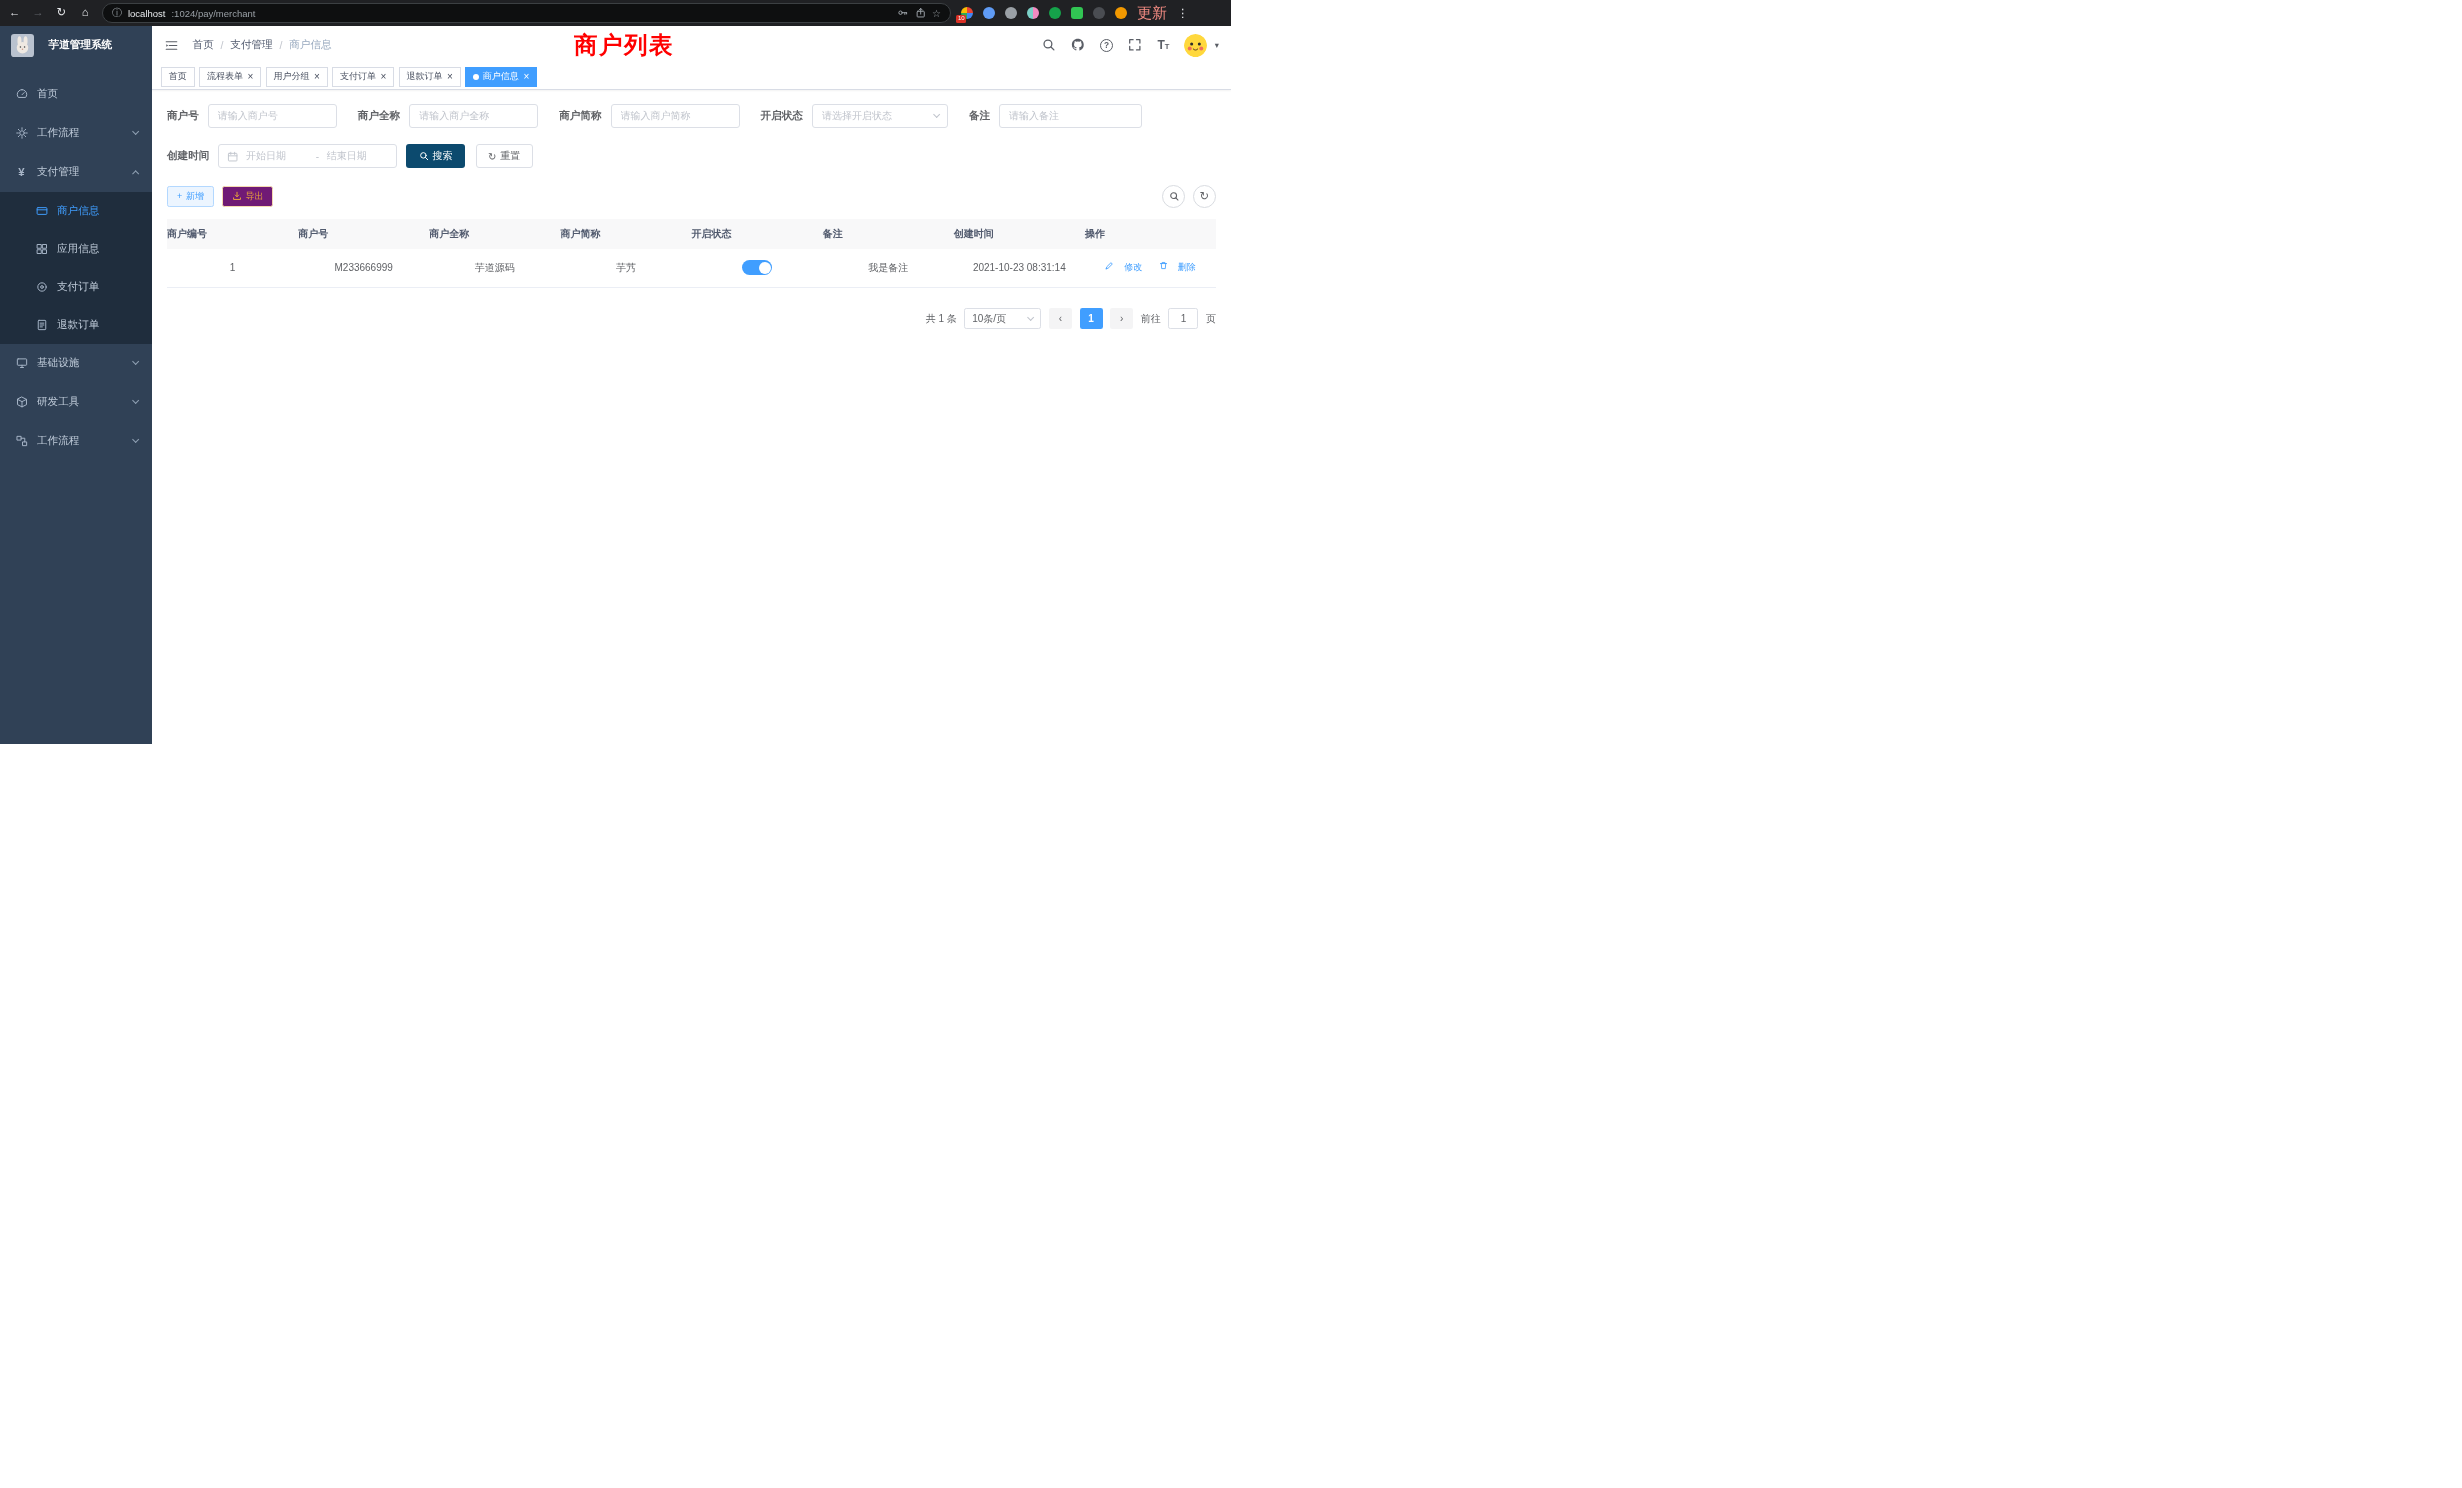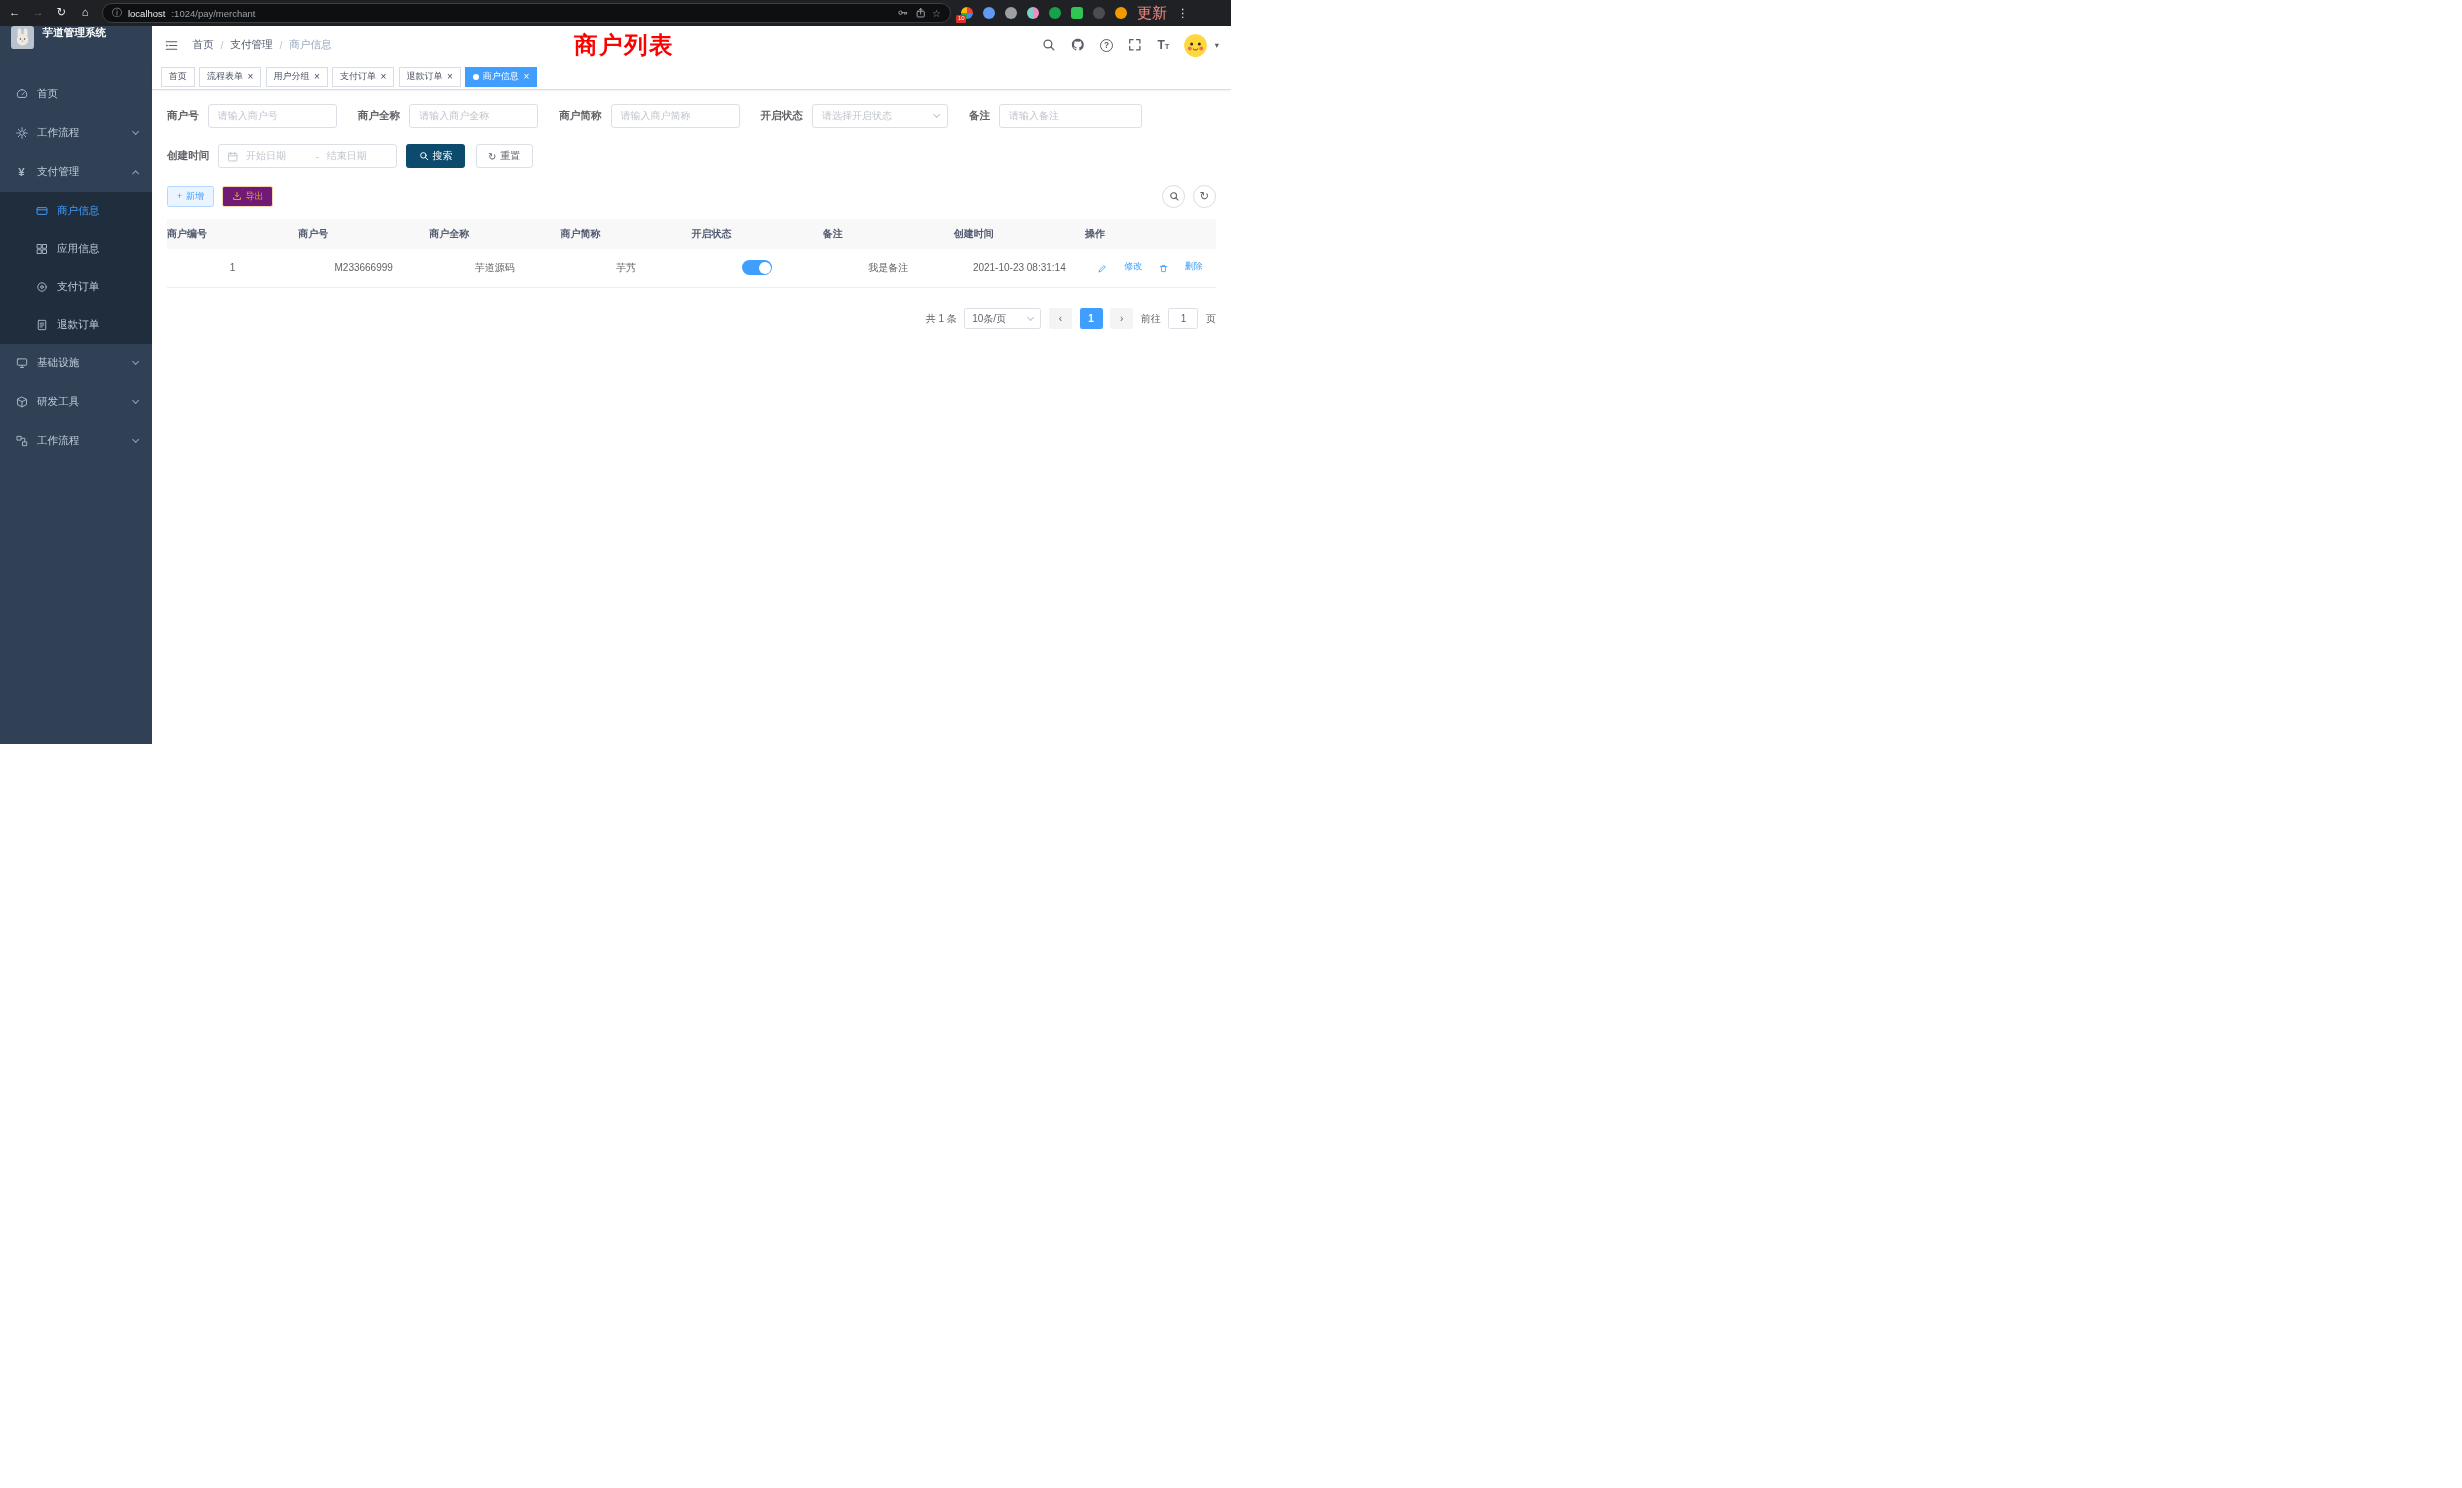--- a/index.html
+++ b/index.html
@@ -19,21 +19,21 @@
   .extbar{display:flex;align-items:center;gap:10px}
   .extic{width:12px;height:12px;border-radius:50%;position:relative;cursor:pointer;flex-shrink:0}
   .extic.sq{border-radius:3px}
   .badge{position:absolute;bottom:-3.8px;left:-4.5px;background:#d93025;color:#fff;font-size:6px;line-height:7.6px;padding:0 1.5px;border-radius:1.5px}
   .update{color:#f28b82;font-size:15px;cursor:pointer;white-space:nowrap}
   .morebtn{font-size:11.4px;cursor:pointer}
 
   
   .app{display:flex;height:719px}
   .sidebar{width:152px;background:#304156;flex-shrink:0;color:#bfcbd9;overflow:hidden}
-  .logo{height:38px;display:flex;align-items:flex-start;gap:9px;padding:0 10.6px;cursor:pointer}
+  .logo{height:38px;display:flex;align-items:center;gap:15px;padding:0 10.6px;cursor:pointer}
   .logo-title{color:#fff;font-size:10.6px;font-weight:700;white-space:nowrap}
   .snav{margin-top:10.6px}
   .menu-item{height:39px;display:flex;align-items:center;padding:0 13.6px 0 15px;font-size:10.6px;cursor:pointer;color:#bfcbd9}
   .mi{width:13px;height:13px;margin-right:9px;color:#a8b6c8;display:flex;align-items:center;justify-content:center;font-size:11.4px;flex-shrink:0}
   .mi svg{width:12px;height:12px;stroke:currentColor;fill:none;stroke-width:1.3;stroke-linecap:round;stroke-linejoin:round}
   .chev{width:5.3px;height:5.3px;border-right:1.1px solid #8fa0b3;border-bottom:1.1px solid #8fa0b3;transform:rotate(45deg);margin-left:auto;margin-top:-2.3px}
   .chev.up{transform:rotate(-135deg);margin-top:3px}
   .submenu{background:#1f2d3d}
   .submenu .menu-item{height:38px;padding-left:35px;font-size:10.6px}
   .submenu .menu-item.active{color:#409eff}
@@ -92,21 +92,21 @@
   .circle-btn{width:23px;height:23px;border-radius:50%;border:0.8px solid #d9dce1;display:flex;align-items:center;justify-content:center;color:#606266;cursor:pointer;background:#fff;font-size:11.4px}
   .circle-btn svg{width:10.6px;height:10.6px;stroke:currentColor;fill:none;stroke-width:1.6;stroke-linecap:round}
   .tool-spacer{flex:1}
 
   
   table.grid{width:100%;border-collapse:collapse;table-layout:fixed}
   .grid th{background:#f8f8f9;height:30px;font-size:10px;color:#515a6e;font-weight:700;text-align:left}
   .grid td{height:39px;text-align:center;font-size:10px;color:#606266;border-bottom:0.8px solid #ebeef5}
   .switch{width:30px;height:15px;border-radius:7.6px;background:#409eff;display:inline-block;position:relative;cursor:pointer;vertical-align:middle}
   .knob{position:absolute;right:1.5px;top:1.5px;width:12px;height:12px;border-radius:50%;background:#fff}
-  .op-link{color:#409eff;font-size:9px;display:inline-flex;align-items:flex-end;gap:17px;cursor:pointer;margin:0 6.8px}
+  .op-link{color:#409eff;font-size:9px;display:inline-flex;align-items:flex-start;gap:10px;cursor:pointer;margin:0 6.8px}
   .op-link svg{width:9px;height:9px;stroke:currentColor;fill:none;stroke-width:1.5;stroke-linecap:round;stroke-linejoin:round}
 
   
   .pager{display:flex;align-items:center;justify-content:flex-end;gap:7.6px;margin-top:20px;font-size:10px;color:#606266}
   .psize{width:77px;height:21px;border:0.8px solid #dcdfe6;border-radius:2.3px;display:flex;align-items:center;justify-content:space-between;padding:0 6.8px;cursor:pointer;background:#fff}
   .pbtn{min-width:23px;height:21px;background:#f4f4f5;border-radius:2.3px;display:flex;align-items:center;justify-content:center;color:#606266;cursor:pointer;font-size:10px}
   .pbtn.active{background:#409eff;color:#fff;font-weight:700}
   .goto-input{width:30px;height:21px;border:0.8px solid #dcdfe6;border-radius:2.3px;text-align:center;font-size:10px;color:#606266;outline:none}
 </style>
 </head>

